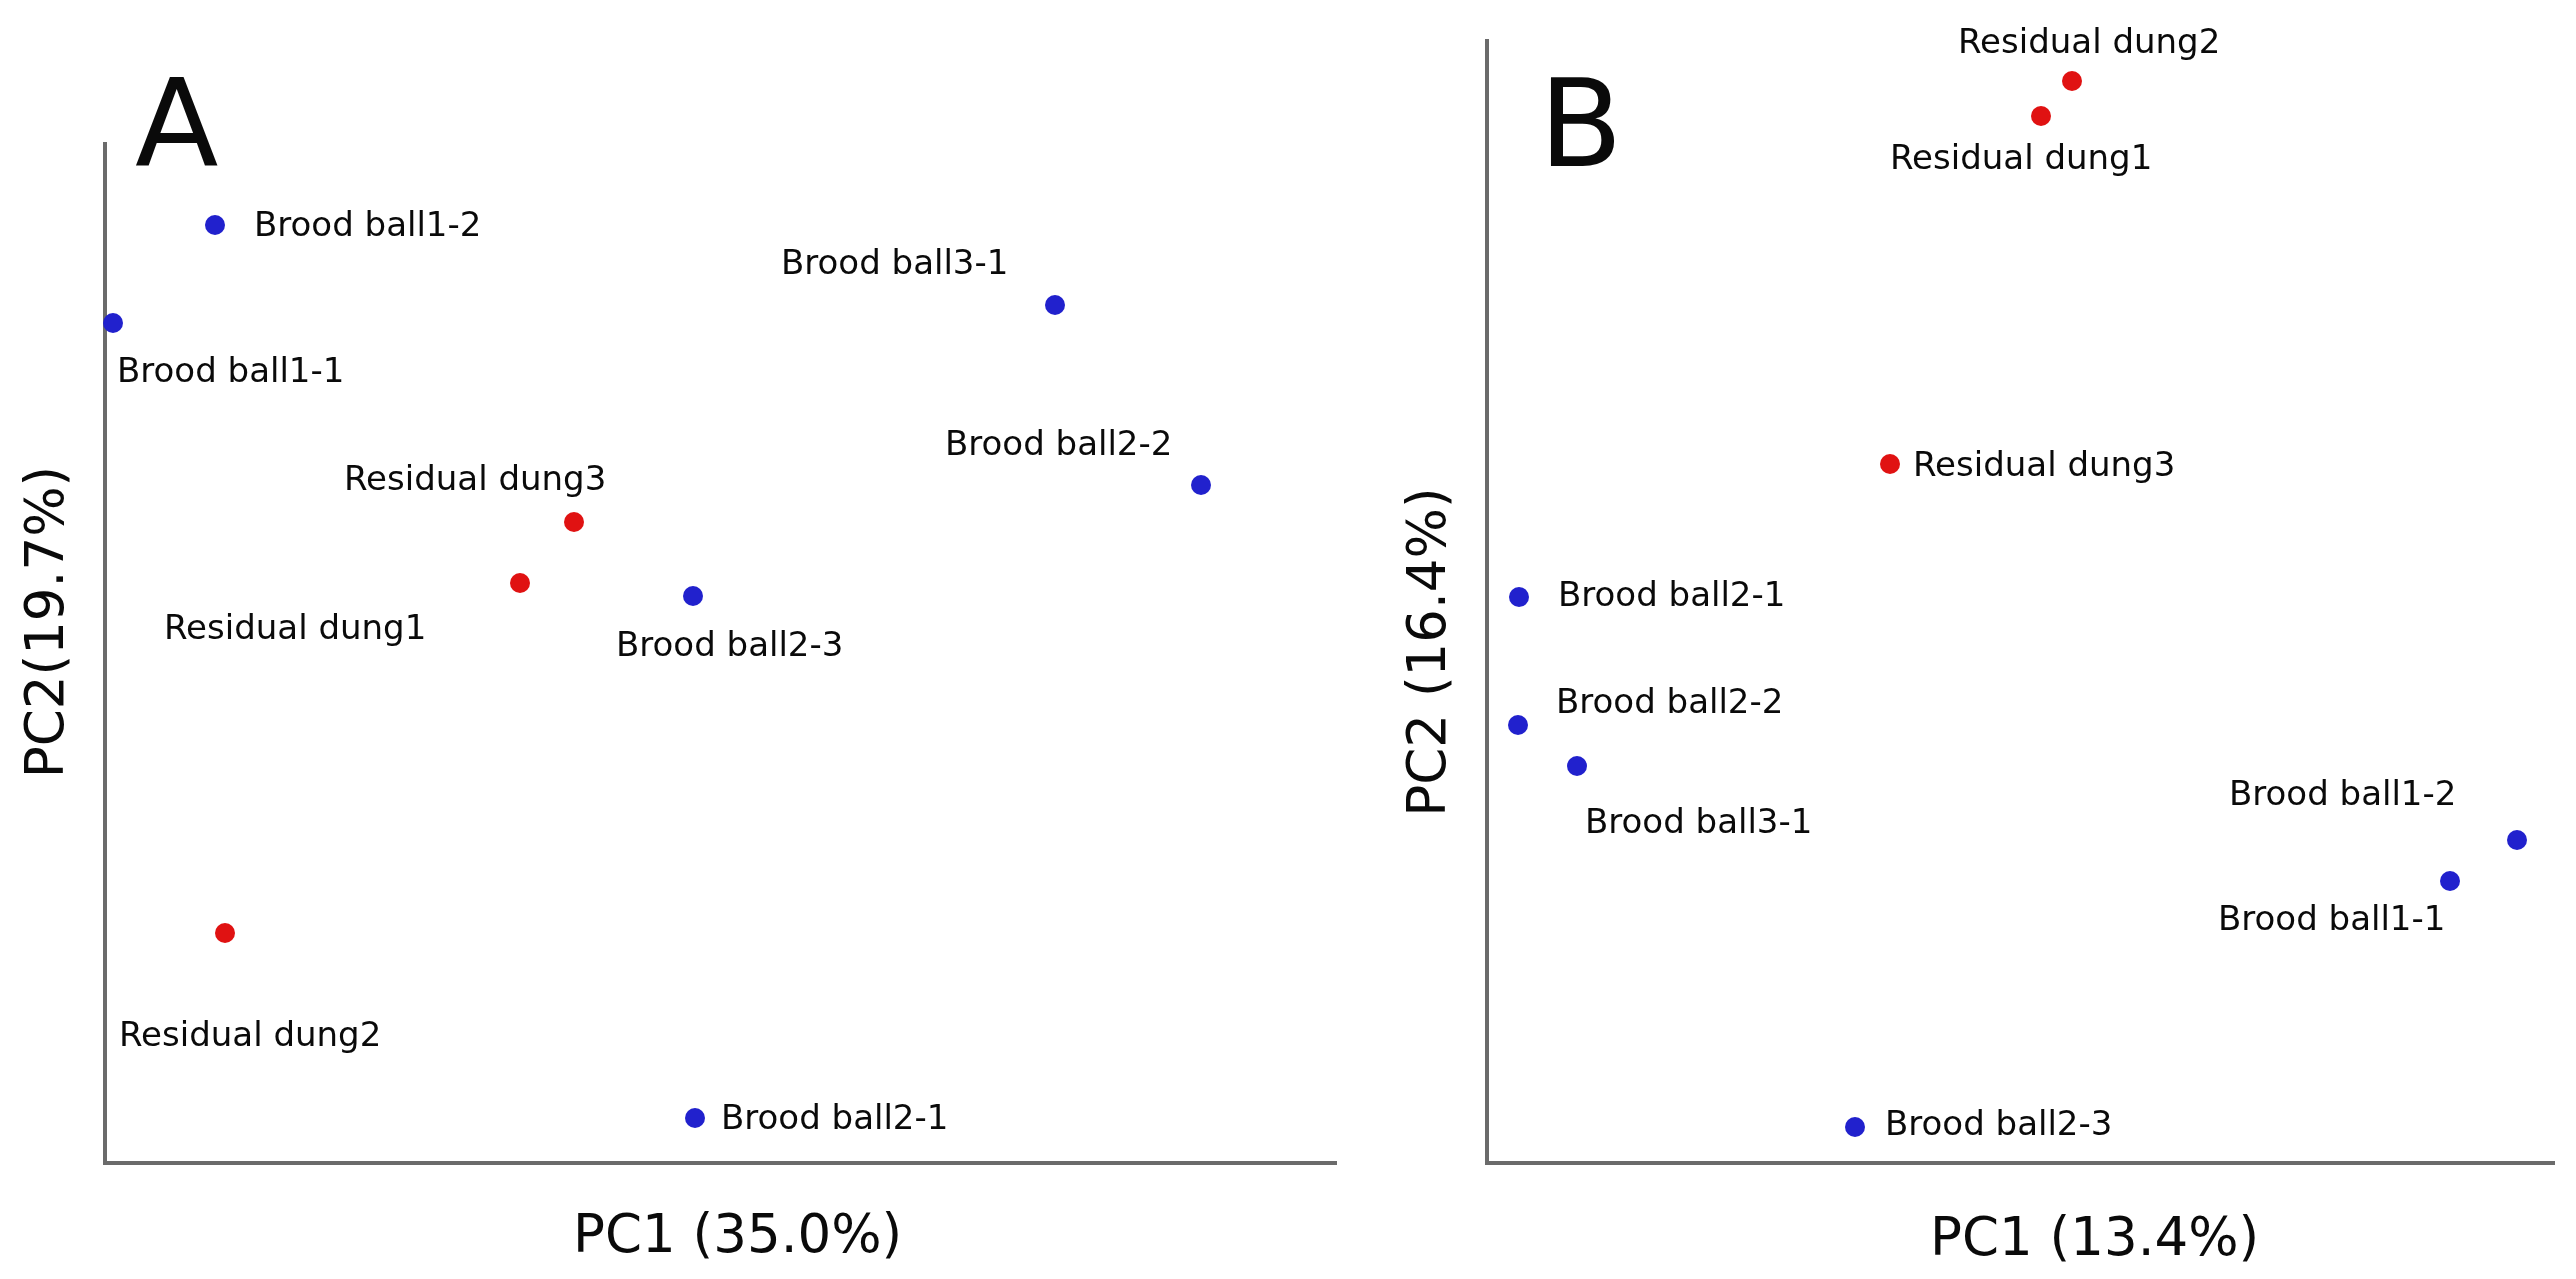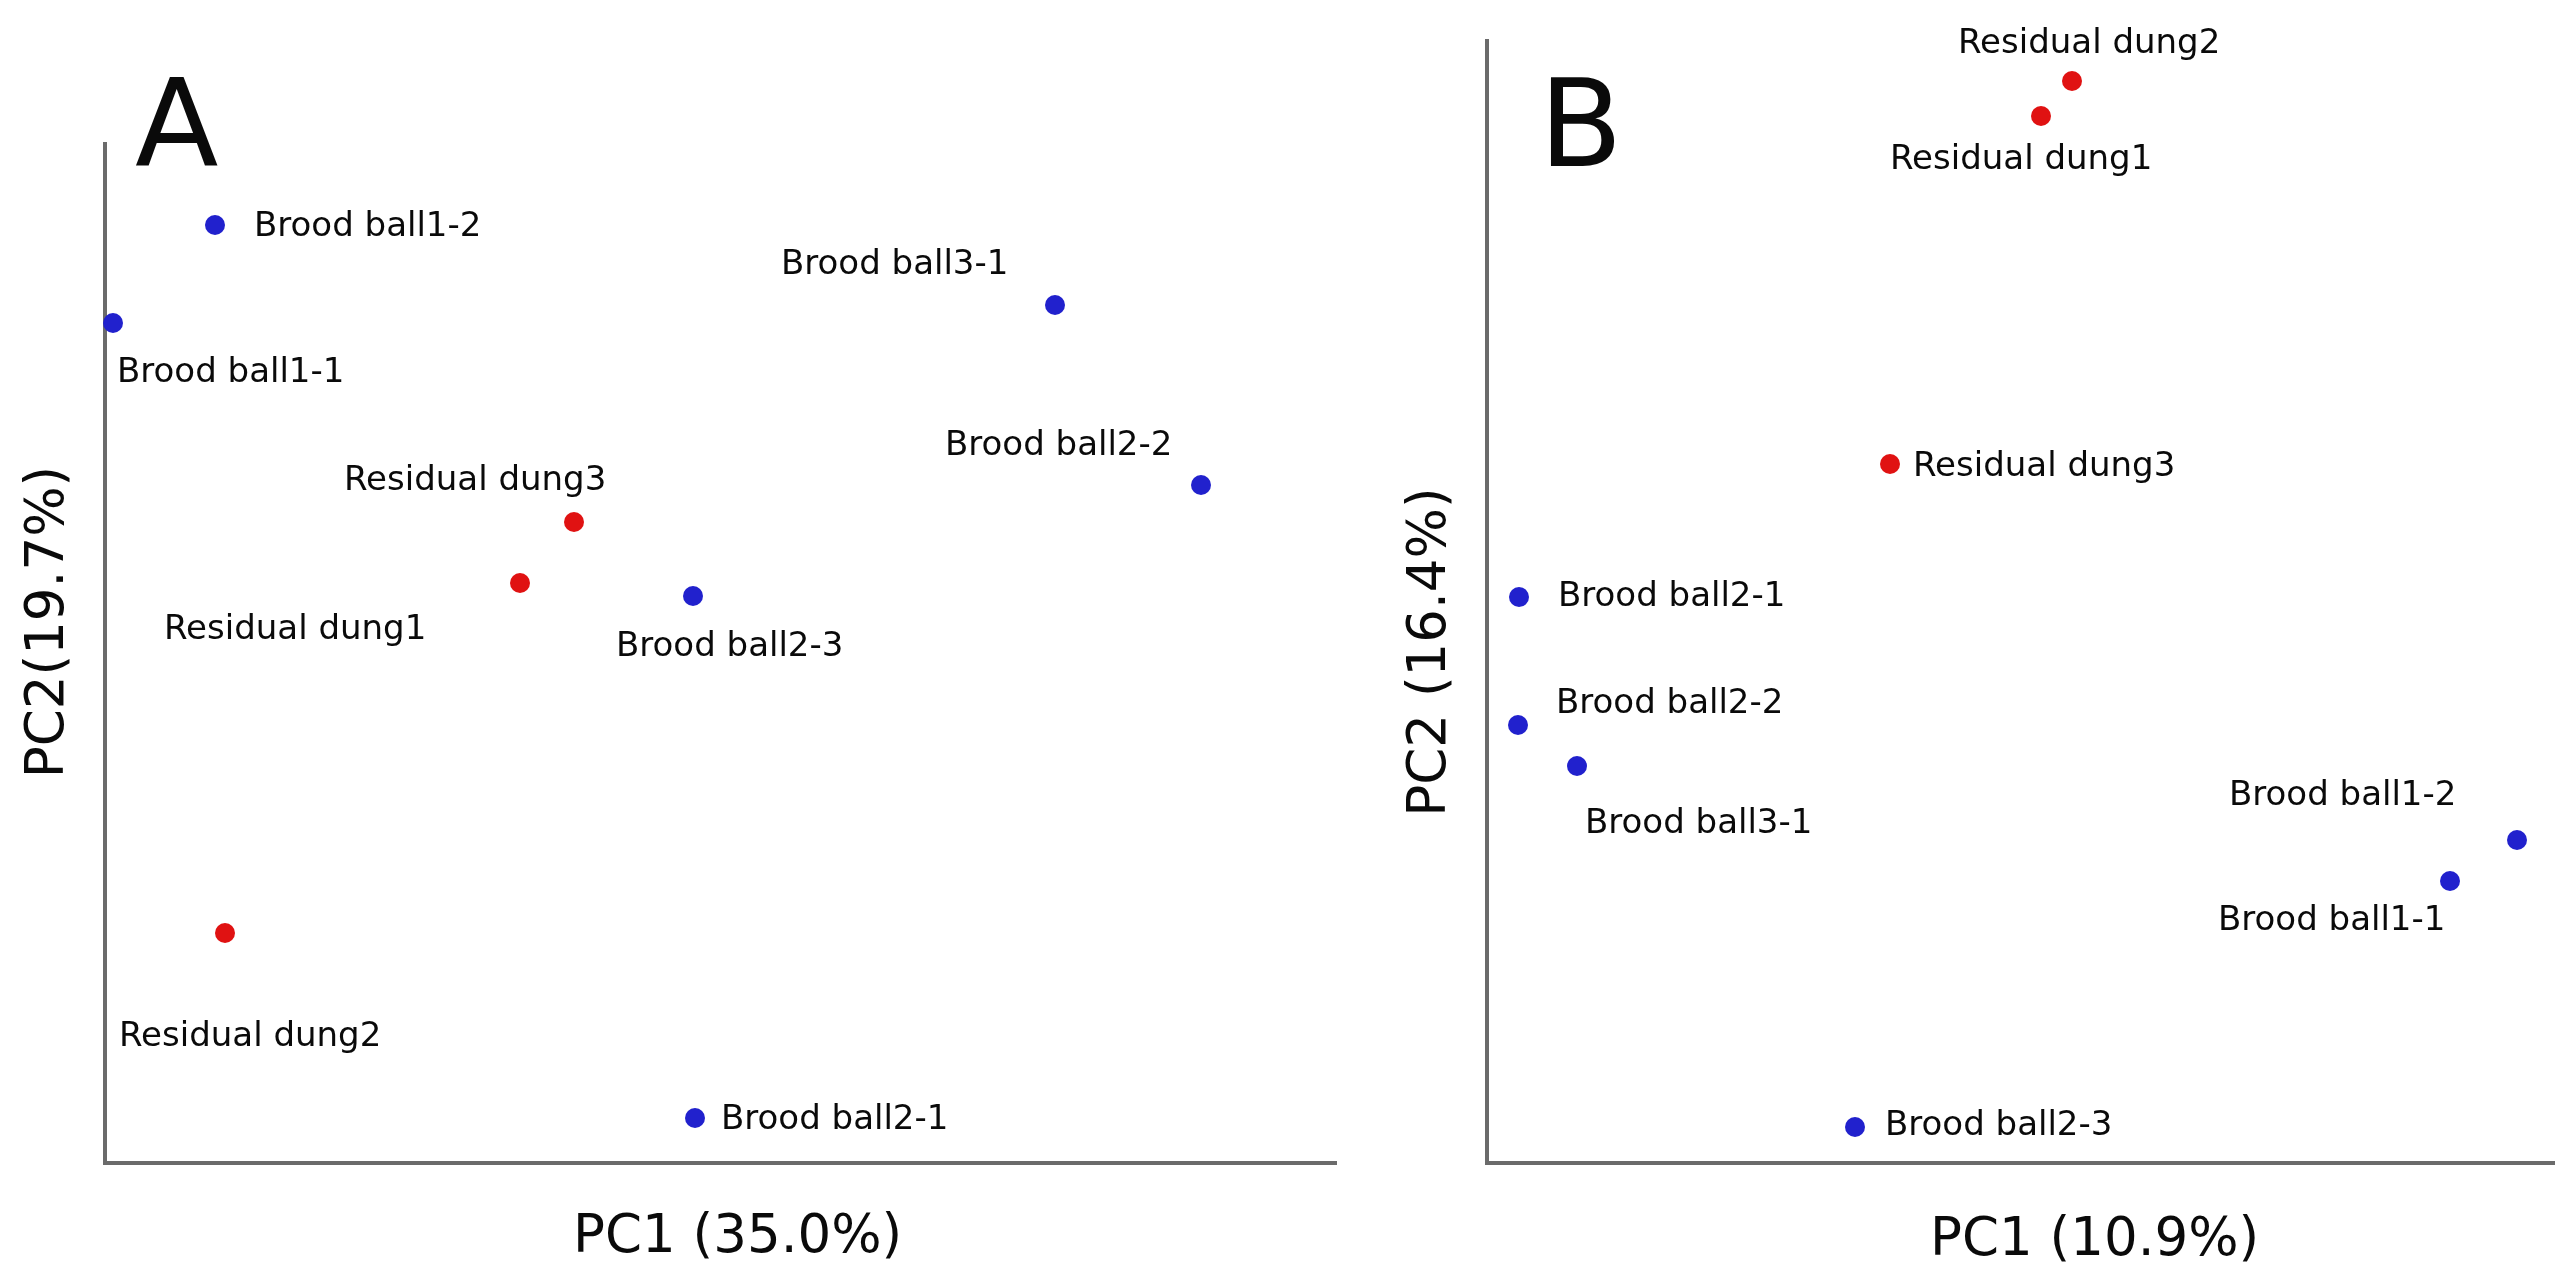--- a/index.html
+++ b/index.html
@@ -59,21 +59,21 @@
       <div class="pt-label" style="left: 945px; top: 417px;">Brood ball2-2</div>
       <div class="pt-dot" style="left: 225px; top: 933px; background: rgb(224, 18, 18);"></div>
       <div class="pt-label" style="left: 119px; top: 1008px;">Residual dung2</div>
       <div class="pt-dot" style="left: 695px; top: 1118px; background: rgb(33, 33, 205);"></div>
       <div class="pt-label" style="left: 721px; top: 1091px;">Brood ball2-1</div>
     </div>
     <div class="panel">
       <div class="axis" style="left: 1485px; top: 39px; width: 4px; height: 1126px; background: rgb(107, 107, 107);"></div>
       <div class="axis" style="left: 1485px; top: 1161px; width: 1070px; height: 4px; background: rgb(107, 107, 107);"></div>
       <div class="panel-letter" style="left: 1539px; top: 63px;">B</div>
-      <div class="axis-title-x" style="left: 1930px; top: 1209px;">PC1 (10.9%)</div>
+      <div class="axis-title-x" style="left: 1930px; top: 1209px;">PC1 (13.4%)</div>
       <div class="axis-title-y" style="left: 1426px; top: 652px;">PC2 (16.4%)</div>
       <div class="pt-dot" style="left: 2072px; top: 81px; background: rgb(224, 18, 18);"></div>
       <div class="pt-label" style="left: 1958px; top: 14.5px;">Residual dung2</div>
       <div class="pt-dot" style="left: 2041px; top: 116px; background: rgb(224, 18, 18);"></div>
       <div class="pt-label" style="left: 1890px; top: 131px;">Residual dung1</div>
       <div class="pt-dot" style="left: 1890px; top: 464px; background: rgb(224, 18, 18);"></div>
       <div class="pt-label" style="left: 1913px; top: 438px;">Residual dung3</div>
       <div class="pt-dot" style="left: 1519px; top: 597px; background: rgb(33, 33, 205);"></div>
       <div class="pt-label" style="left: 1558px; top: 568px;">Brood ball2-1</div>
       <div class="pt-dot" style="left: 1518px; top: 725px; background: rgb(33, 33, 205);"></div>

